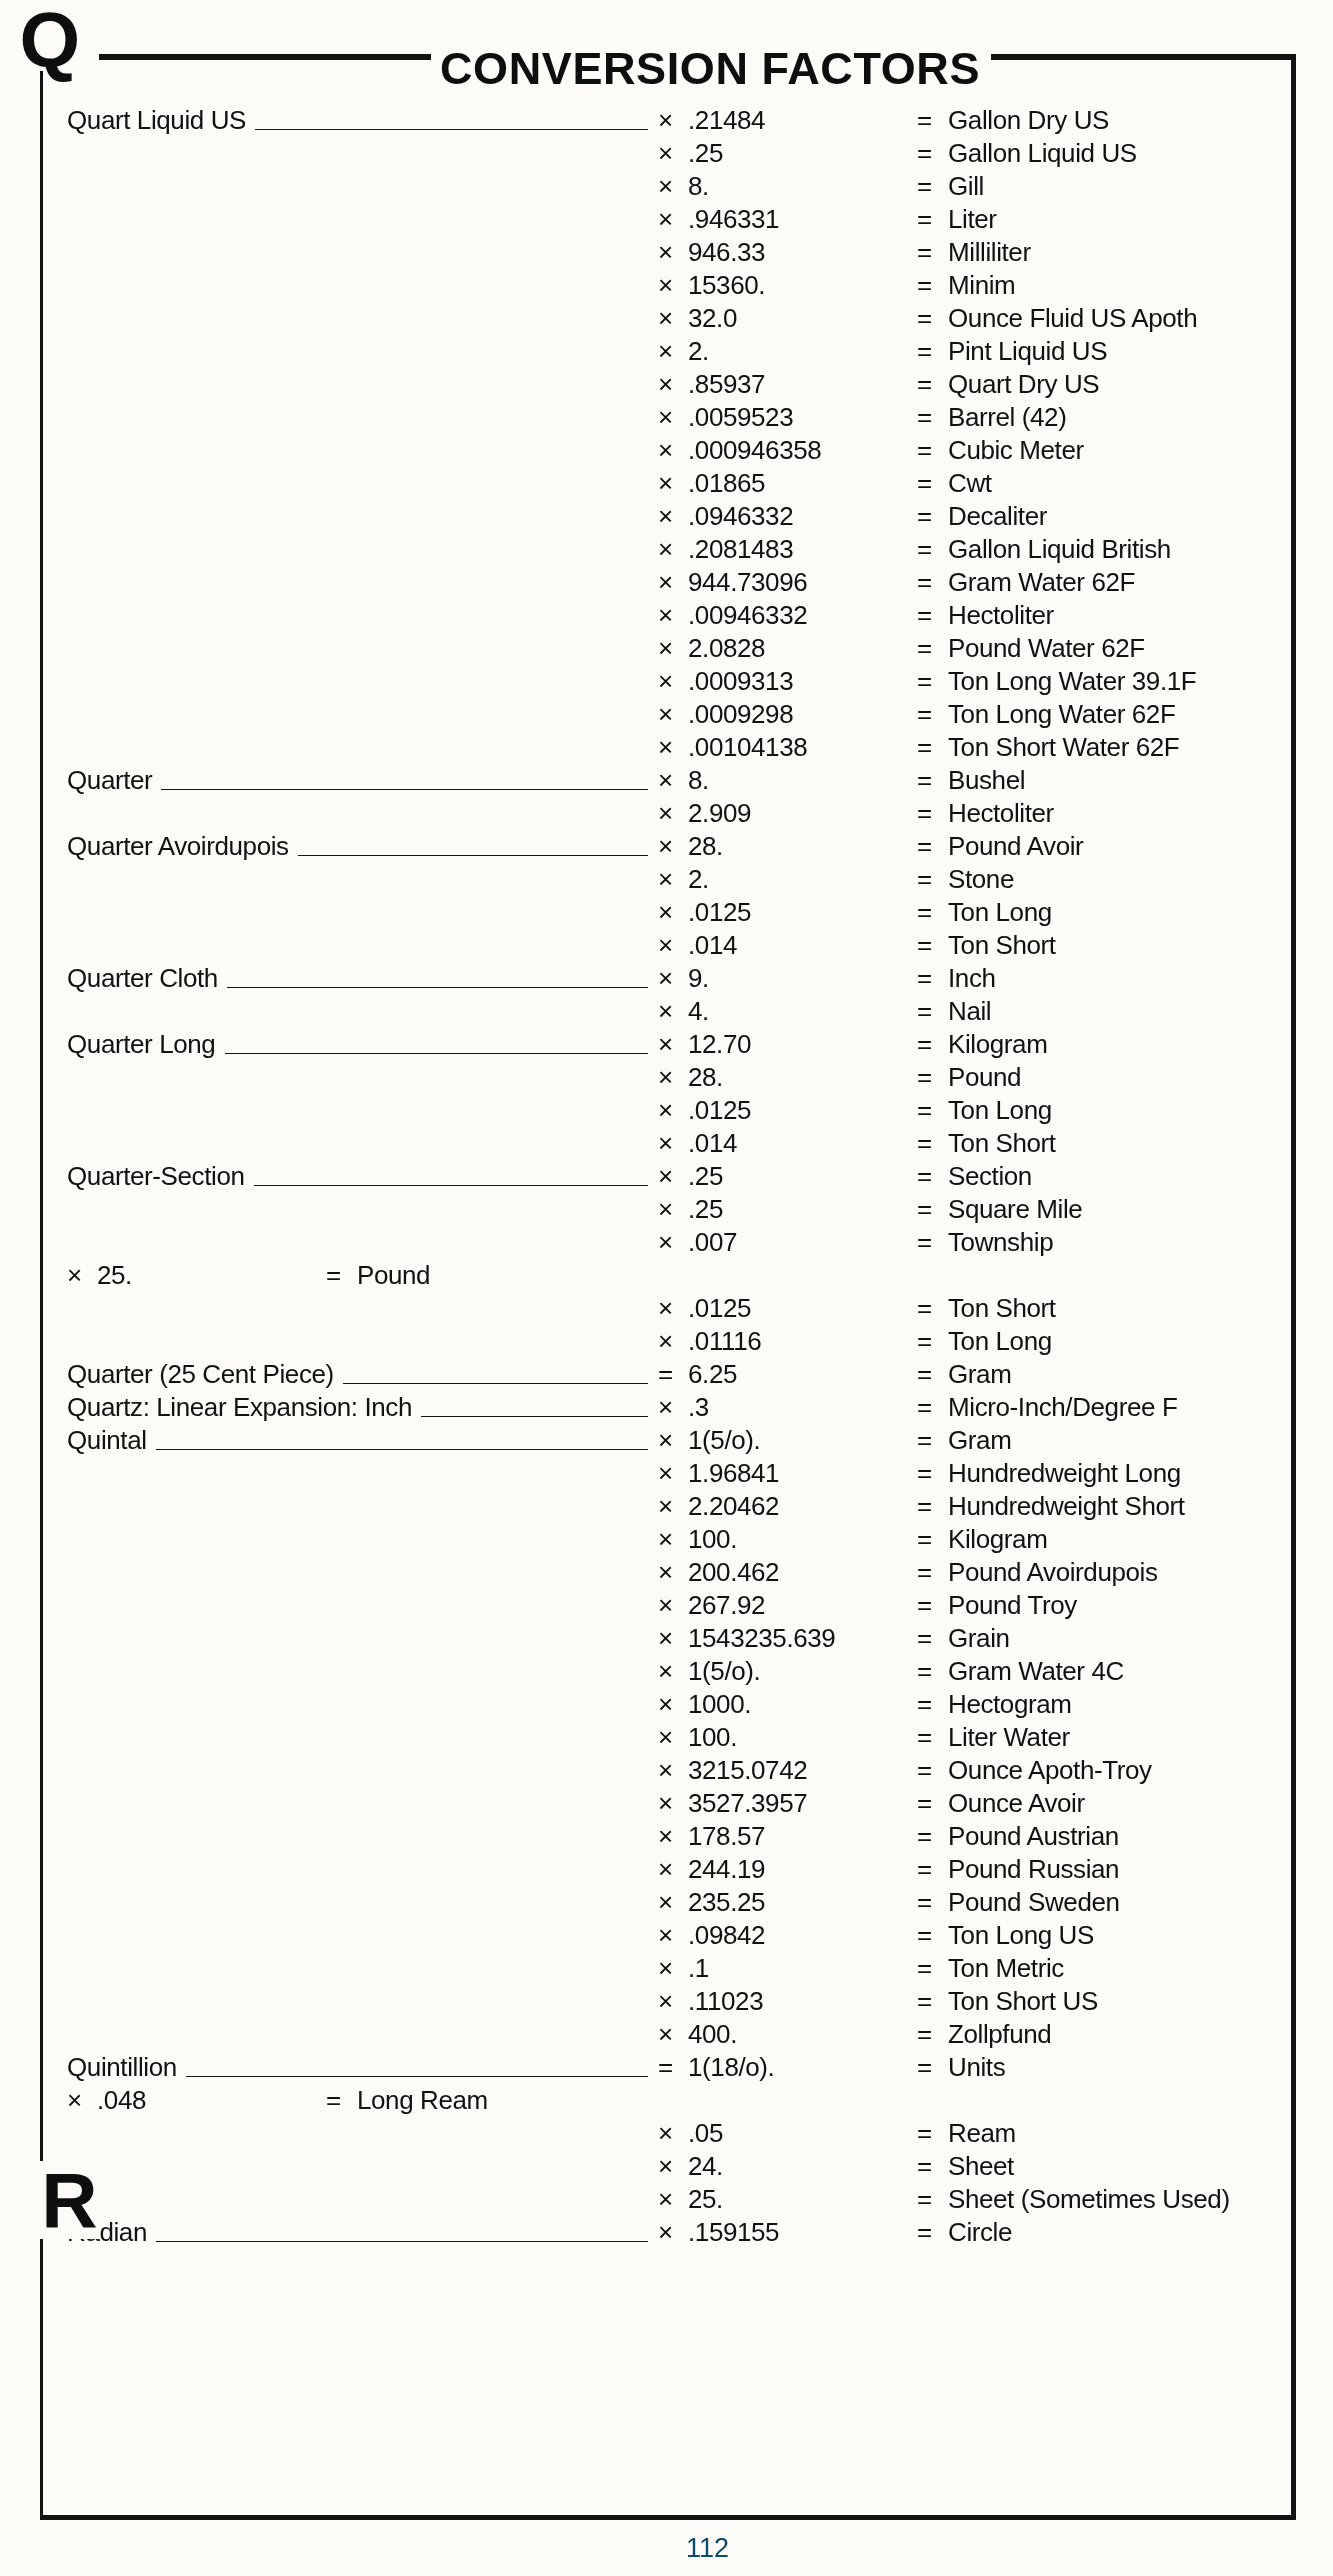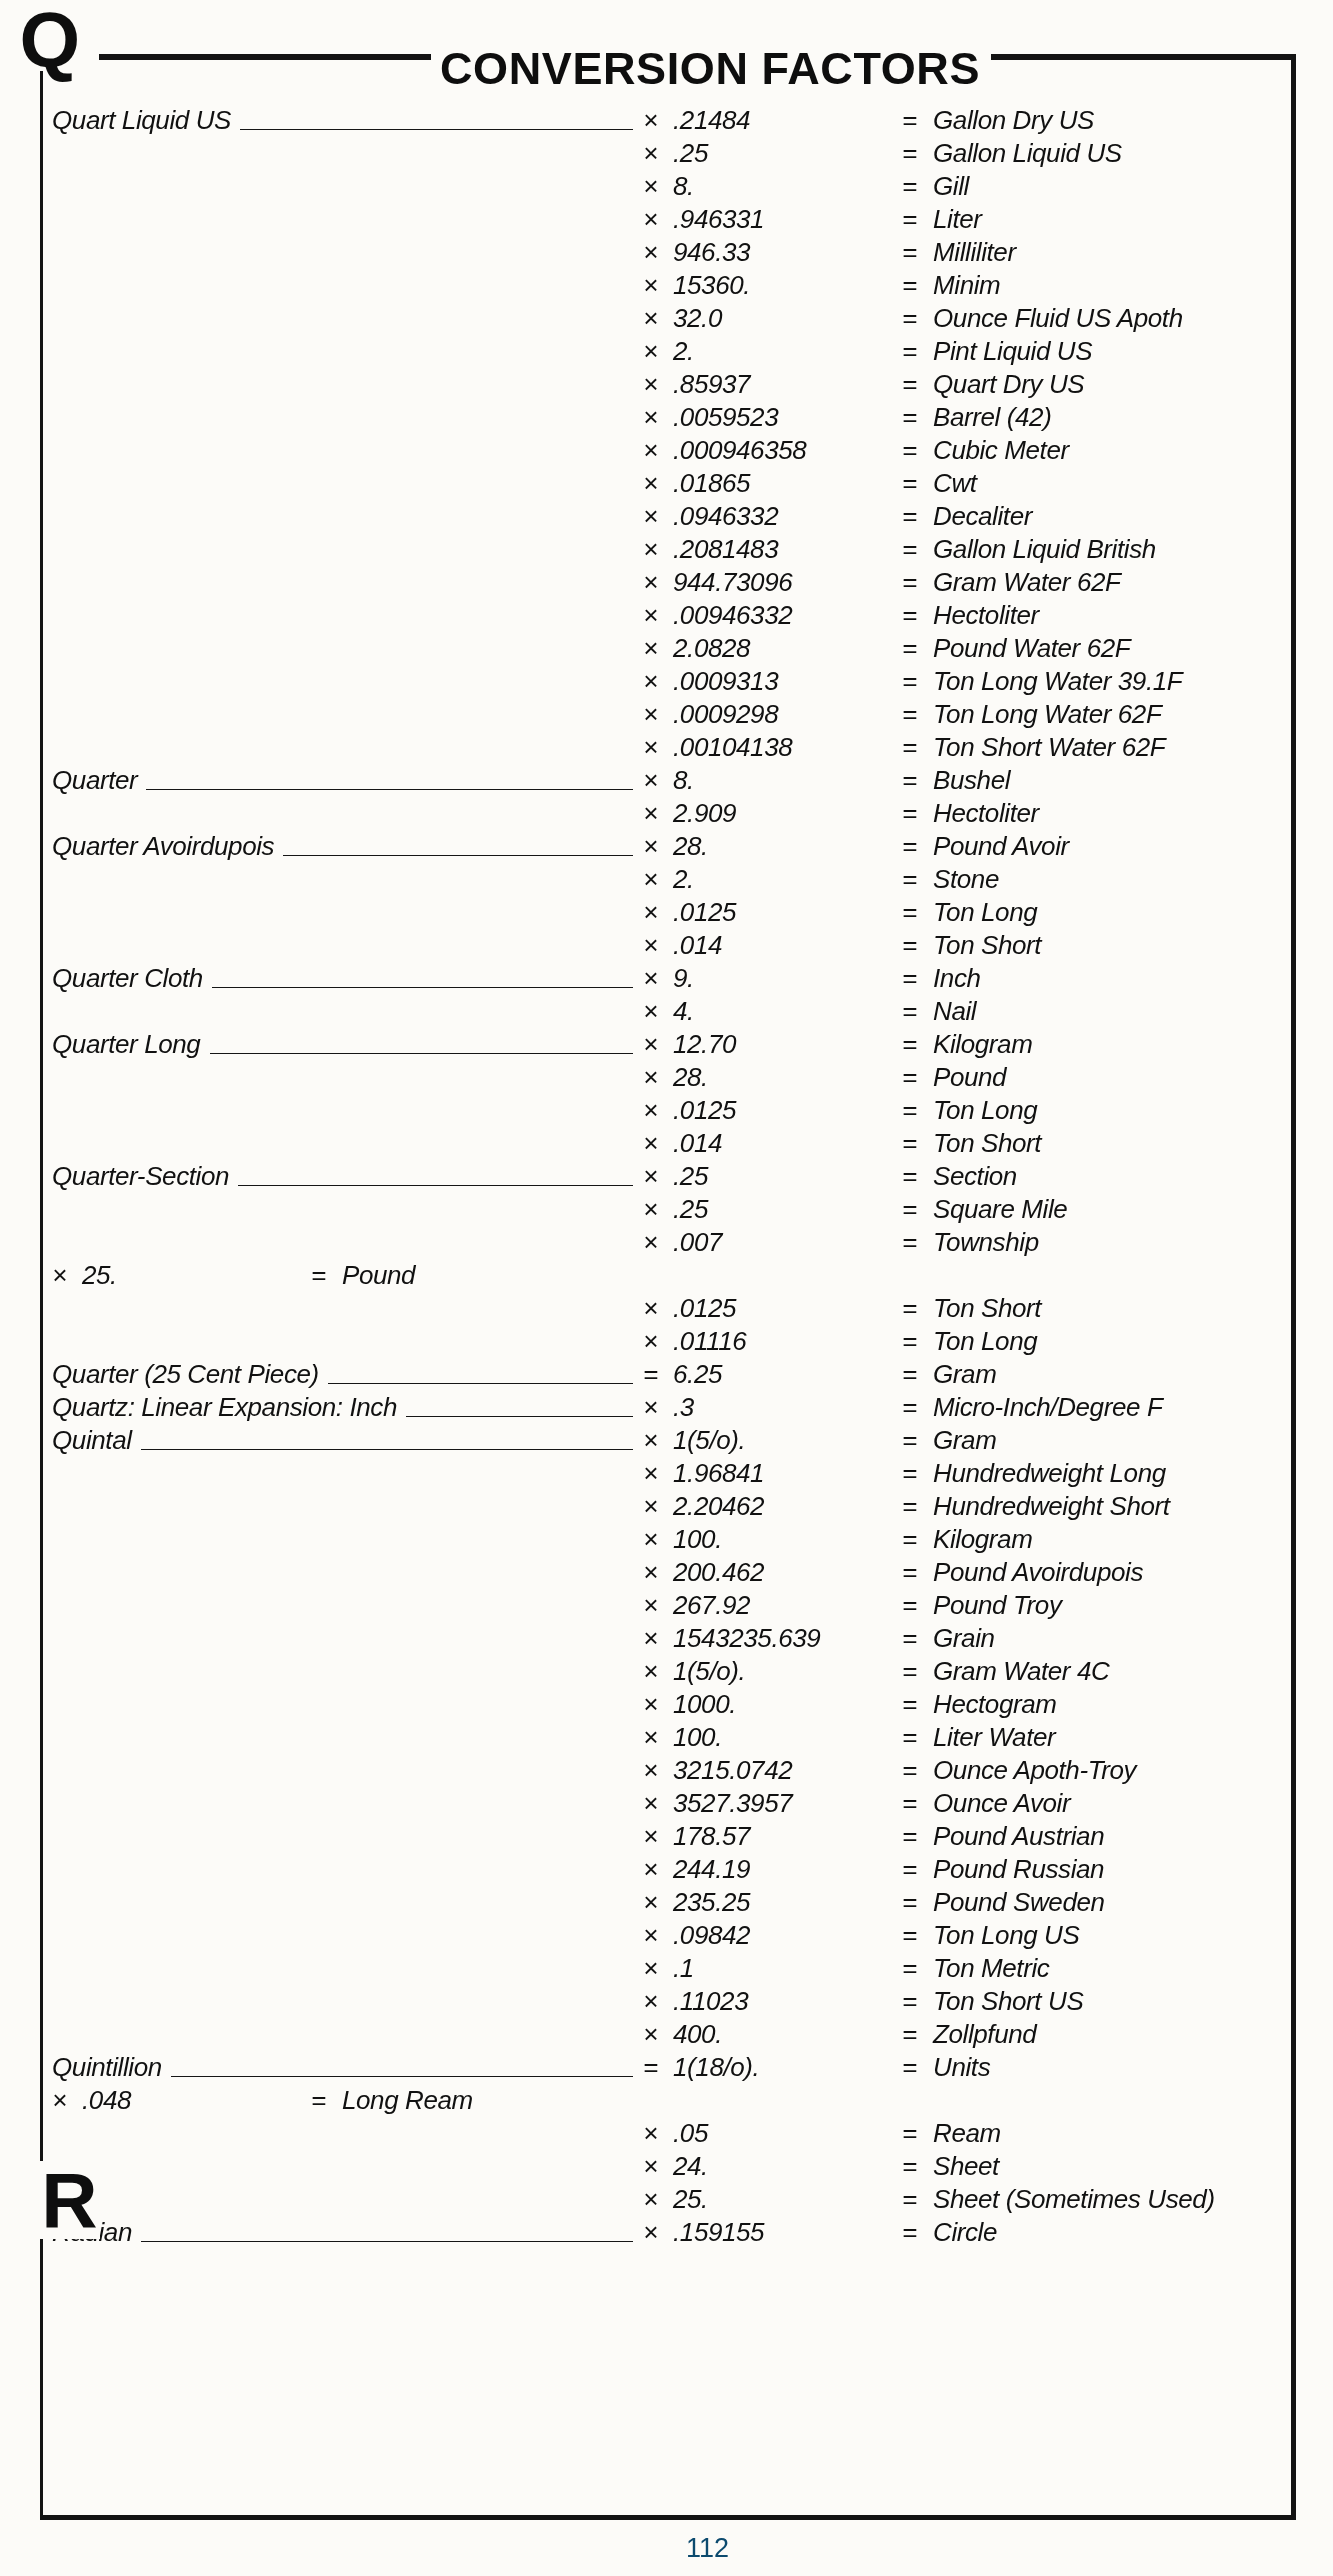--- a/index.html
+++ b/index.html
@@ -17,21 +17,21 @@
     font-size:45px;font-weight:700;letter-spacing:0.6px;color:#0e0e0e;white-space:nowrap;margin-top:26px;
   }
   .rule-left{left:99px;top:54px;width:332px;height:5.8px;}
   .rule-right{left:991px;top:54px;width:305px;height:5.8px;}
   
   .b-left-top{left:40px;top:71px;width:3.2px;height:2091px;}
   .b-left-bottom{left:40px;top:2234px;width:3.2px;height:285px;}
   .b-right{left:1291px;top:54px;width:4.5px;height:2466px;}
   .b-bottom{left:40px;top:2515px;width:1256px;height:5.2px;}
   
-  .rows{position:absolute;left:52px;top:104px;width:1214px;font-style:italic;}
+  .rows{position:absolute;left:67px;top:104px;width:1214px;}
   .row{height:33px;display:flex;align-items:center;font-size:26px;letter-spacing:-0.4px;white-space:nowrap;}
   .cell-label{width:591px;display:flex;min-width:0;}
   .label-text{padding-right:6.5px;}
   .leader{flex:1;border-bottom:1.9px solid #161616;align-self:flex-end;margin:0 10.4px 6.5px 2.6px;}
   .cell-value{width:259px;display:flex;}
   .op{width:30px;}
   .cell-result{flex:1;display:flex;}
   .eq{width:31px;}
   .pagenum{position:absolute;left:636px;top:2533px;width:143px;text-align:center;font-size:27px;letter-spacing:0px;color:#0c4a6e;}
 </style>

